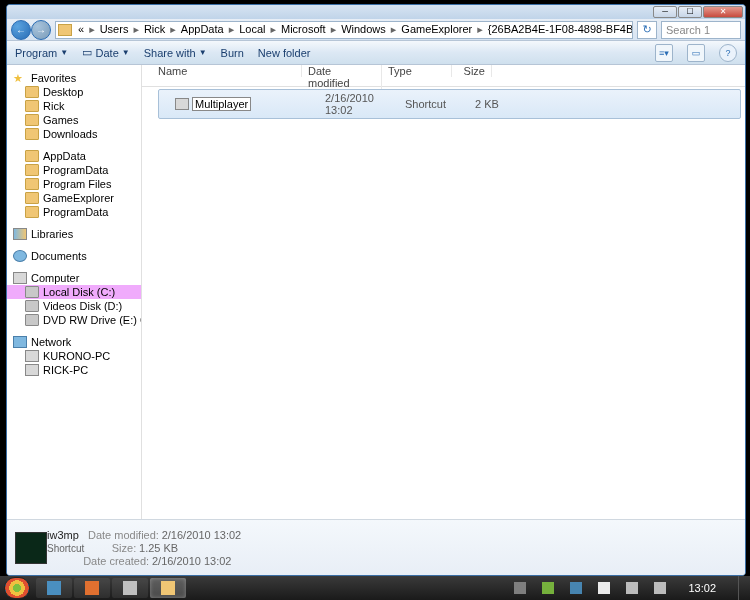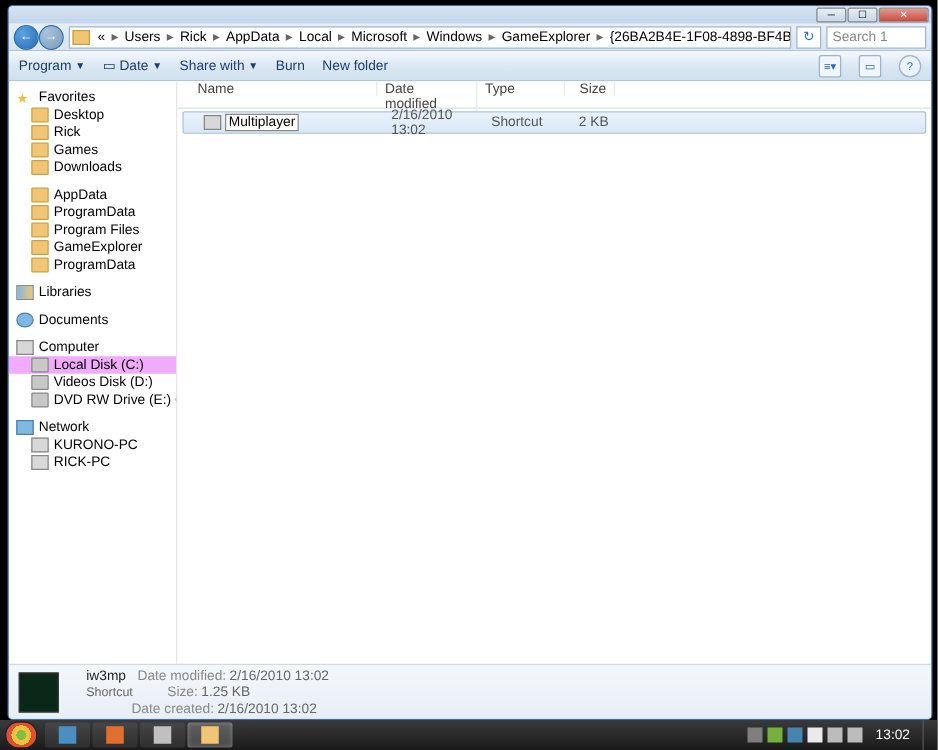--- a/index.html
+++ b/index.html
@@ -40,41 +40,41 @@
 .ico-disk{background:#c8c8c8;border:1px solid #888;border-radius:1px}
 .ico-net{background:#7fb8e0;border:1px solid #4a7faa}
 .ico-pc{background:#d8d8d8;border:1px solid #888}
 .content{flex:1;background:#fff;display:flex;flex-direction:column}
 .cols{height:22px;display:flex;align-items:flex-start;border-bottom:1px solid #e0e0e0;color:#444;padding-left:10px}
 .col{border-right:1px solid #e8e8e8;padding:0 6px;cursor:pointer}
 .col.name{width:150px}
 .col.date{width:80px}
 .col.type{width:70px}
 .col.size{width:40px;text-align:right}
-.row{height:18px;display:flex;align-items:center;padding-left:10px;background:linear-gradient(#eaf2fb,#d9e8f7);border:1px solid #a8c0d8;margin:2px 4px 0 4px;border-radius:2px}
+.row{height:30px;display:flex;align-items:center;padding-left:10px;background:linear-gradient(#eaf2fb,#d9e8f7);border:1px solid #a8c0d8;margin:2px 4px 0 16px;border-radius:2px}
 .row .cell{padding:0 6px}
 .row .name{width:150px;display:flex;align-items:center;gap:3px}
 .row .name .fname{background:#fff;border:1px solid #888;padding:0 2px}
 .row .date{width:80px;color:#555}
 .row .type{width:70px;color:#555}
 .row .size{width:40px;text-align:left;color:#555}
 .row-icon{width:14px;height:12px;background:#d8d8d8;border:1px solid #888}
-.details{height:44px;background:linear-gradient(#f4f8fc,#e8eef6);border-top:1px solid #d0d8e0;display:flex;align-items:center;padding:4px 8px;gap:22px}
+.details{height:56px;background:linear-gradient(#f4f8fc,#e8eef6);border-top:1px solid #d0d8e0;display:flex;align-items:center;padding:4px 8px;gap:0}
 .thumb{width:32px;height:32px;background:#0a2818;border:1px solid #333}
 .dinfo{display:flex;flex-direction:column;gap:1px}
 .dname{font-weight:400;color:#222}
 .dtype{color:#666;font-size:10px}
 .dmeta{color:#666;font-size:10px}
 .dmeta .lbl{color:#888}
 .taskbar{position:absolute;bottom:0;left:0;right:0;height:24px;background:linear-gradient(#3a3a3a,#1a1a1a);display:flex;align-items:center;padding:0 4px}
 .start{width:26px;height:22px;border-radius:11px;background:radial-gradient(circle,#7ec03f 25%,#f0c040 25% 50%,#e05030 50% 75%,#4a8fc0 75%);border:1px solid #222;cursor:pointer;margin-right:6px}
 .task{width:36px;height:20px;border-radius:2px;background:rgba(255,255,255,.08);margin-right:2px;cursor:pointer;display:flex;align-items:center;justify-content:center}
 .task.active{background:rgba(255,255,255,.2);box-shadow:inset 0 0 4px rgba(255,255,255,.3)}
 .task-icon{width:14px;height:14px}
-.tray{margin-left:auto;display:flex;align-items:center;gap:4px;color:#fff;font-size:10px}
+.tray{margin-left:auto;display:flex;align-items:center;gap:16px;color:#fff;font-size:10px}
 .tray-icon{width:12px;height:12px;cursor:pointer;opacity:.9}
 .clock{padding:0 6px;cursor:pointer}
 .shodesk{width:8px;height:24px;border-left:1px solid #555;cursor:pointer}
 </style>
 </head>
 <body>
 
 <div class="window">
   <div class="titlebar">
     <div class="winbtn min">─</div>

